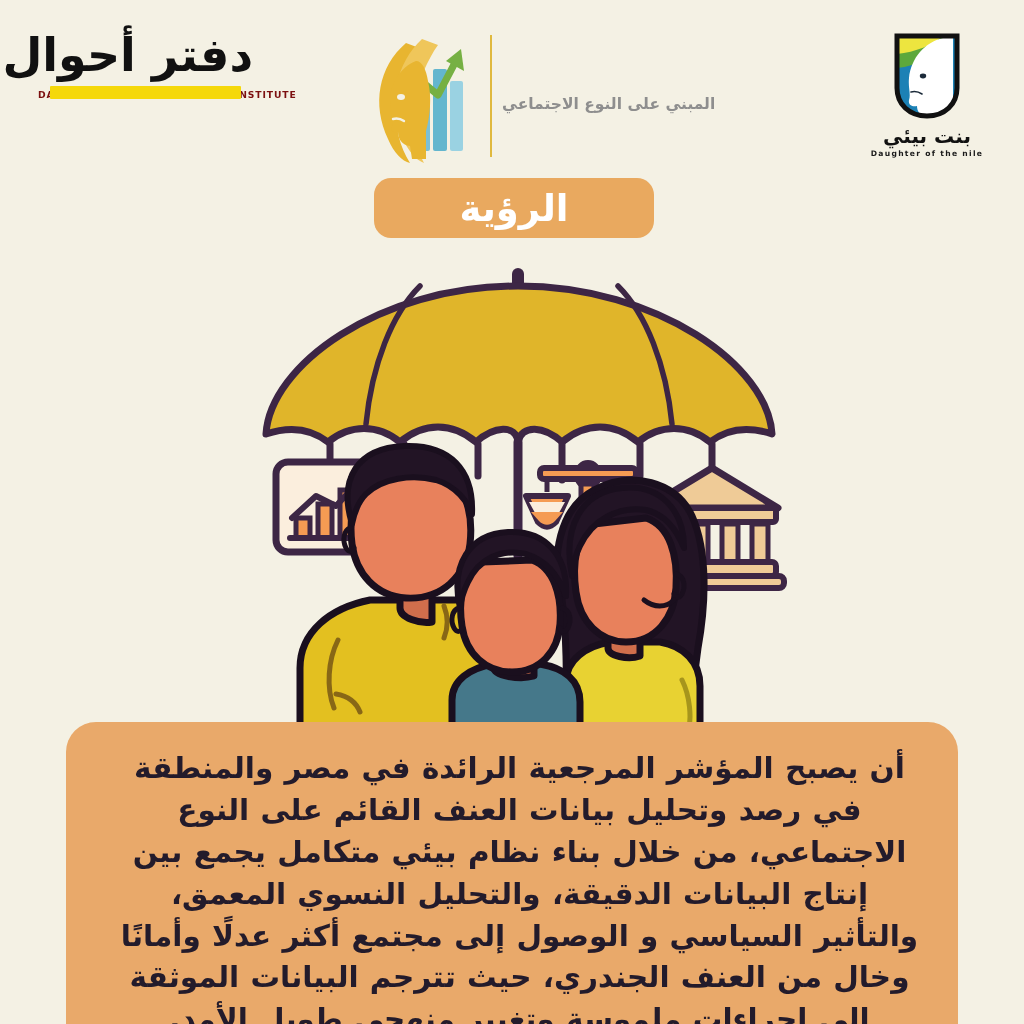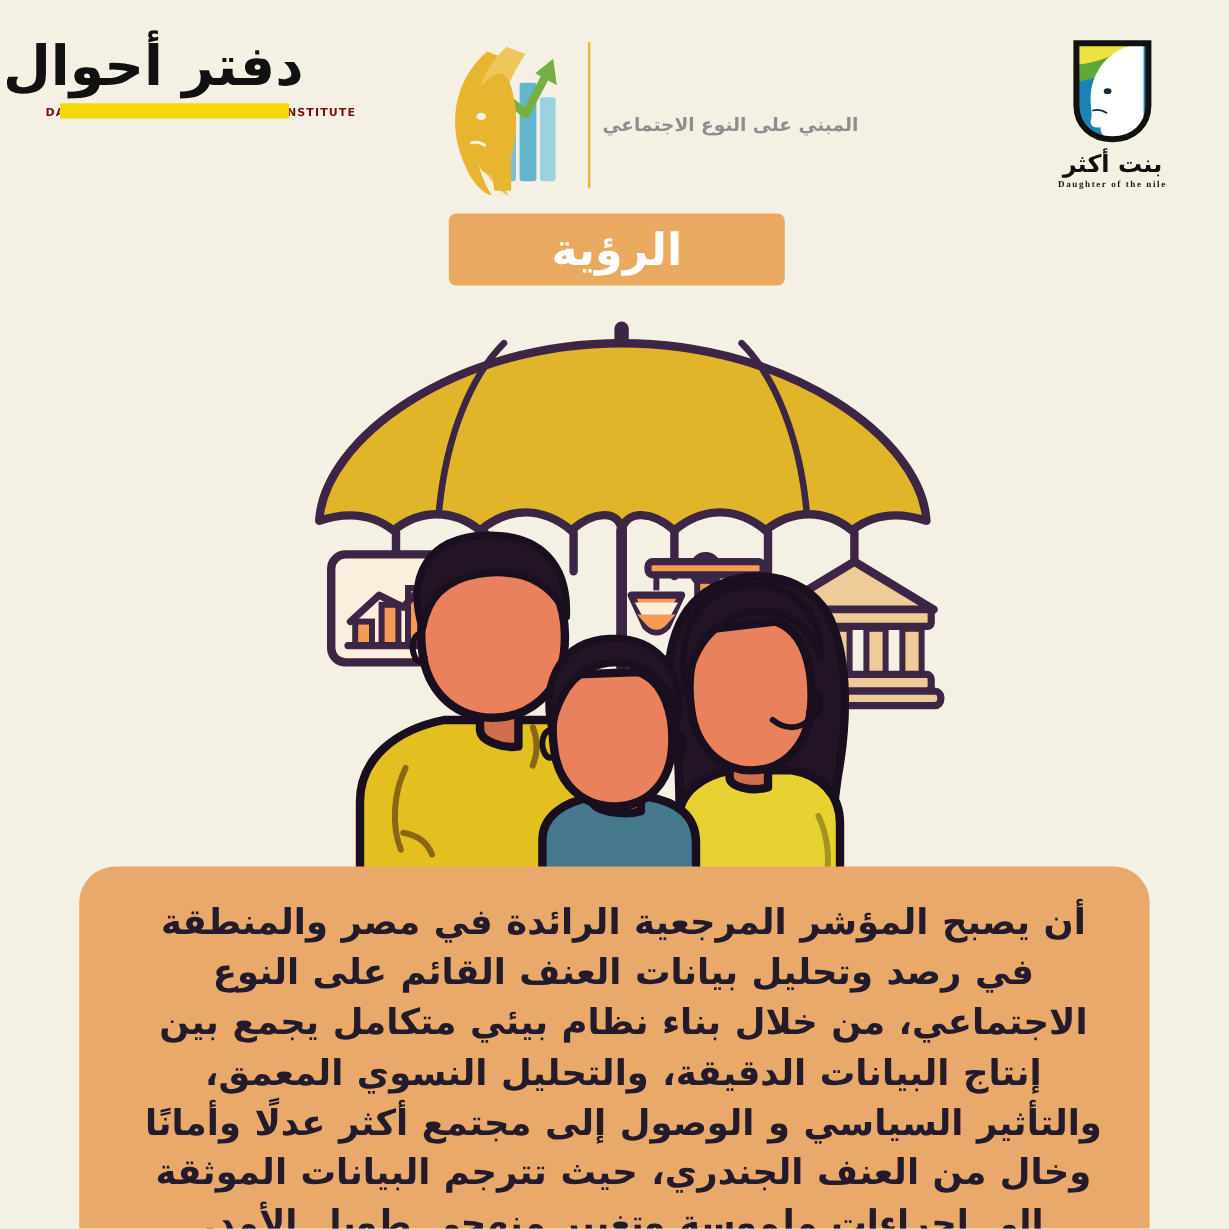--- a/index.html
+++ b/index.html
@@ -155,32 +155,31 @@
   }
   .logo-right .en-name {
     display: block;
     margin-top: 3px;
     font-size: 7.6px;
     font-weight: 700;
     letter-spacing: 1.3px;
     color: #1a1a1a;
     direction: ltr;
     white-space: nowrap;
-    font-family: Liberation Serif, serif;
   }
 
   
   .title-banner {
     position: absolute;
     left: 374px;
     top: 178px;
     width: 280px;
     height: 60px;
     background: #E9A95F;
-    border-radius: 6px;
+    border-radius: 17px;
     display: flex;
     align-items: center;
     justify-content: center;
   }
   .title-banner .title-text {
     font-size: 37px;
     font-weight: 700;
     color: #FFFFFF;
     line-height: 1;
     letter-spacing: 0.5px;
@@ -277,21 +276,21 @@
 
             <path d="M52 6 C34 10 20 26 18 46 C17 56 20 62 18 68
                      C17 73 21 75 26 74 C26 80 30 85 38 85
                      L40 88 H62 V6 Z" fill="#FFFFFF"></path>
             <ellipse cx="32" cy="44" rx="3.2" ry="2.4" fill="#1C2B3A"></ellipse>
             <path d="M20 60 C24 59 28 60 31 62" stroke="#1C2B3A" stroke-width="1.6" fill="none" stroke-linecap="round"></path>
           </g>
           <path d="M6 4 H66 V56 C66 72 54 84 36 84 C18 84 6 72 6 56 Z" fill="none" stroke="#111111" stroke-width="5"></path>
         </svg>
       </div>
-      <span class="ar-name">بنت أكثر</span>
+      <span class="ar-name">بنت بيئي</span>
       <span class="en-name">Daughter of the nile</span>
     </div>
   </div>
 
   <div class="title-banner">
     <span class="title-text">الرؤية</span>
   </div>
 
   <div class="illustration">
     <svg viewBox="0 0 1024 480" width="1024" height="480" aria-hidden="true">

